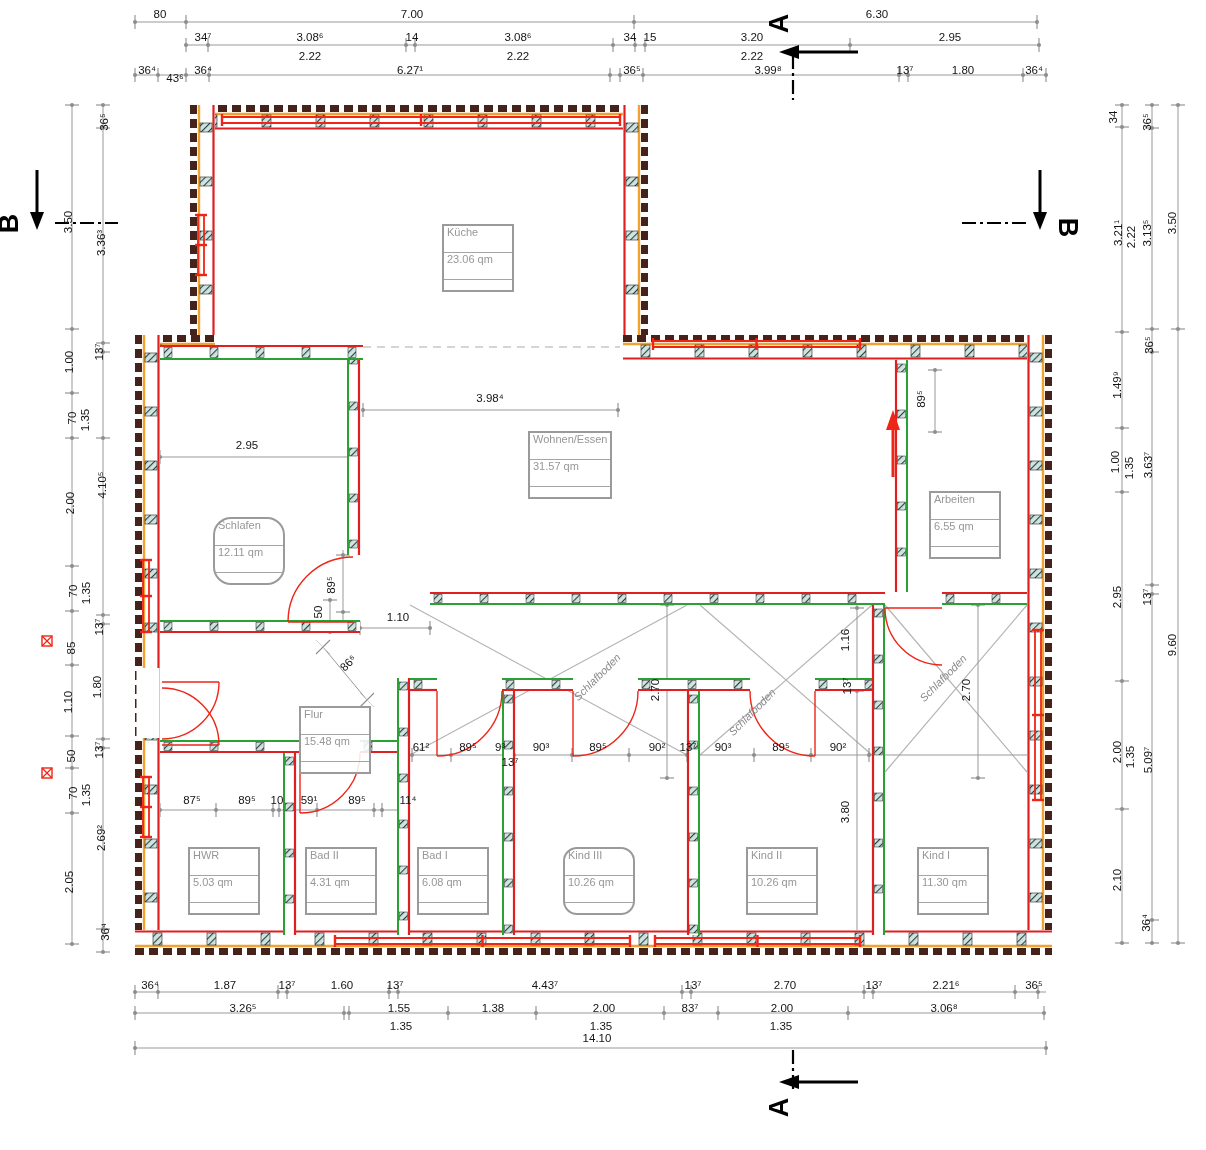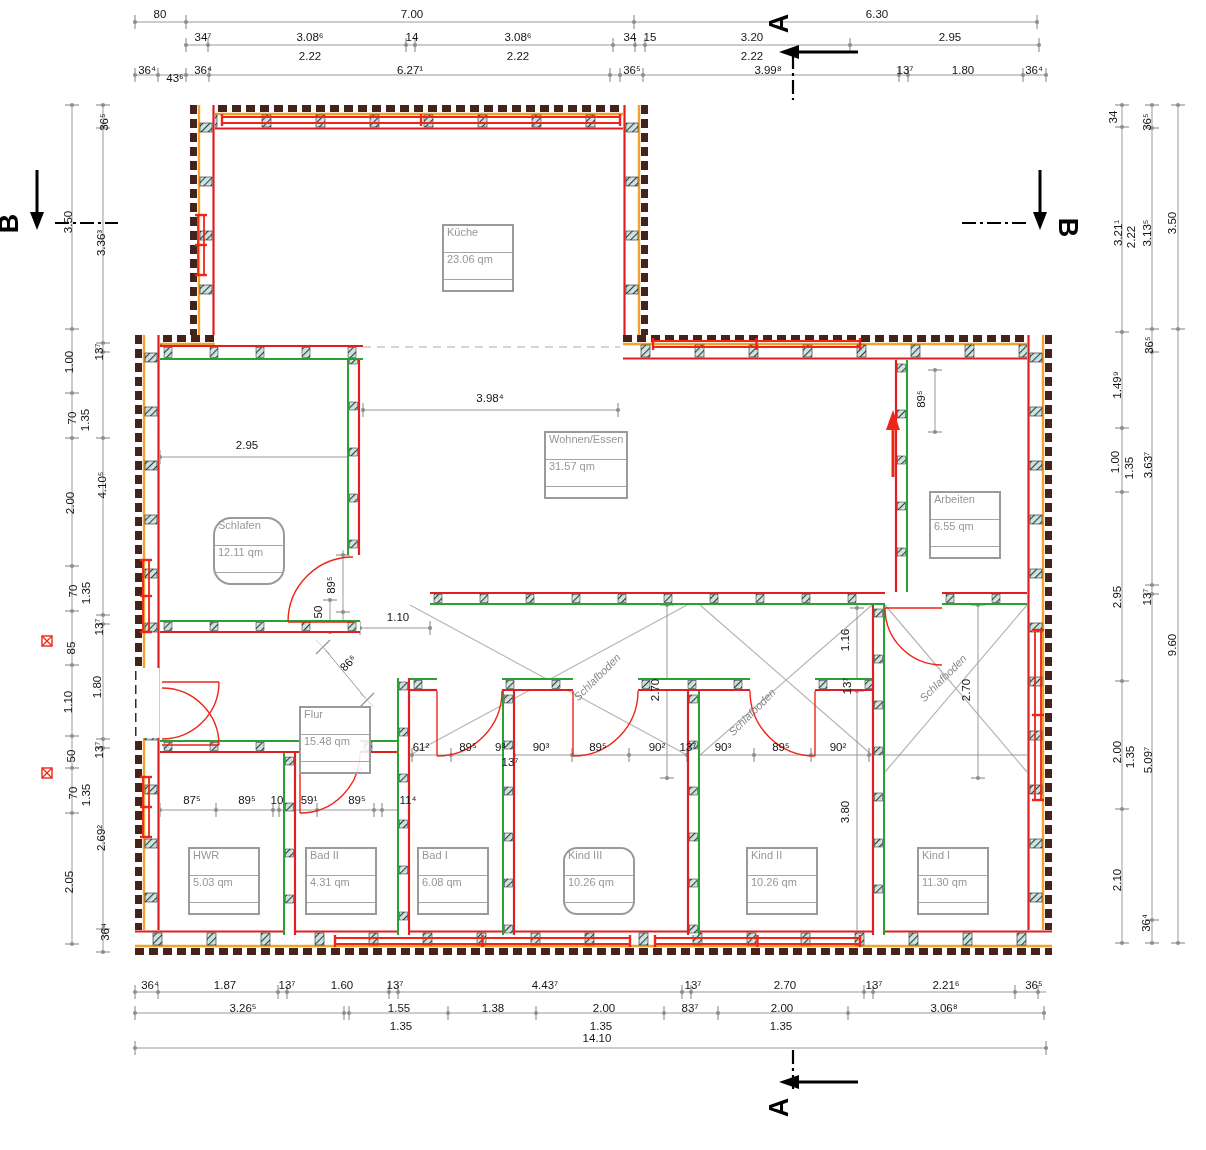--- a/index.html
+++ b/index.html
@@ -759,21 +759,21 @@
       <span class="dim" style="left: 247px; top: 800px;">89⁵</span>
       <span class="dim" style="left: 277px; top: 800px;">10</span>
       <span class="dim" style="left: 309px; top: 800px;">59¹</span>
       <span class="dim" style="left: 357px; top: 800px;">89⁵</span>
       <span class="dim" style="left: 408px; top: 800px;">11⁴</span>
       <div class="room-label" style="left: 442px; top: 224px;">
         <div class="rn">Küche</div>
         <div class="ra">23.06 qm</div>
         <div class="re"></div>
       </div>
-      <div class="room-label" style="left: 528px; top: 431px; margin-left: 16px;">
+      <div class="room-label" style="left: 528px; top: 431px;">
         <div class="rn">Wohnen/Essen</div>
         <div class="ra">31.57 qm</div>
         <div class="re"></div>
       </div>
       <div class="room-label" style="left: 213px; top: 517px; border-radius: 18px;">
         <div class="rn">Schlafen</div>
         <div class="ra">12.11 qm</div>
         <div class="re"></div>
       </div>
       <div class="room-label" style="left: 929px; top: 491px;">

